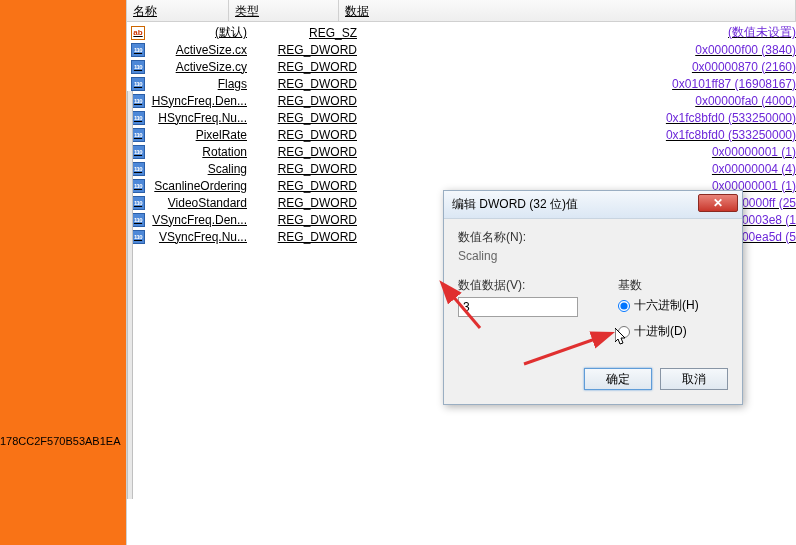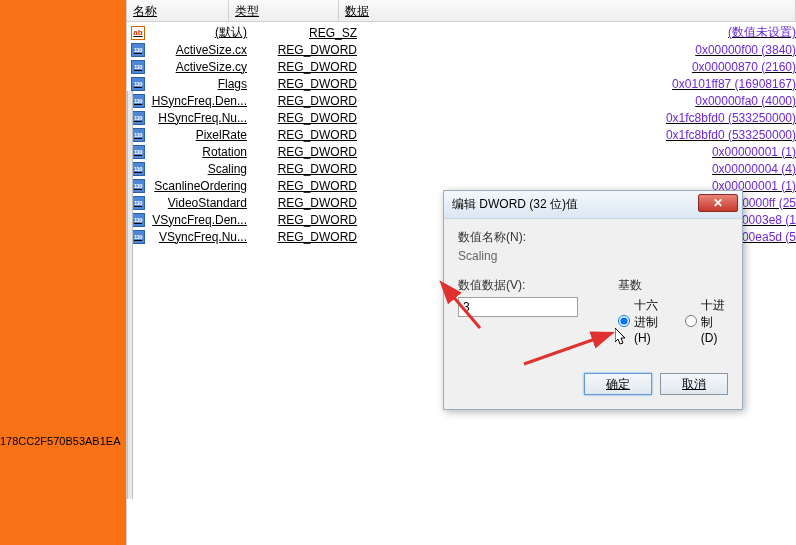--- a/index.html
+++ b/index.html
@@ -29,25 +29,25 @@
     .dialog-titlebar { height: 28px; background: linear-gradient(to bottom, #f4f8fc, #dbe7f4); display: flex; align-items: center; padding-left: 8px; position: relative; border-bottom: 1px solid #c8d4e0; }
     .dialog-title { color: #000; font-size: 12px; }
     .dialog-close { position: absolute; right: 4px; top: 3px; width: 40px; height: 18px; background: linear-gradient(to bottom, #e9847a, #c8372c); border: 1px solid #8b2a22; border-radius: 2px; display: flex; align-items: center; justify-content: center; color: #fff; font-size: 10px; font-weight: bold; cursor: pointer; }
     .dialog-body { padding: 10px 14px 14px 14px; }
     .dialog-label { color: #333; margin-bottom: 3px; }
     .dialog-value-name { color: #666; margin-bottom: 14px; }
     .dialog-row { display: flex; gap: 20px; }
     .dialog-col-left { flex: 1; }
     .dialog-col-right { width: 110px; }
     .dialog-input { width: 120px; height: 20px; border: 1px solid #a0a0a0; background: #fff; padding: 2px 4px; font-size: 12px; }
-    .radio-group { display: flex; flex-direction: row; gap: 16px; margin-top: 2px; }
+    .radio-group { display: flex; flex-direction: column; gap: 9px; margin-top: 2px; }
     .radio-item { display: flex; align-items: center; gap: 4px; }
     .radio-item input[type=radio] { width: 12px; height: 12px; }
     .dialog-buttons { display: flex; justify-content: flex-end; gap: 8px; margin-top: 28px; }
-    .dialog-button { width: 68px; height: 22px; border: 1px solid #8895a5; background: linear-gradient(to bottom, #f5f8fb, #e0e8f0); cursor: pointer; font-size: 12px; position: relative; text-decoration: underline; }
+    .dialog-button { width: 68px; height: 22px; border: 1px solid #8895a5; background: linear-gradient(to bottom, #f5f8fb, #e0e8f0); cursor: pointer; font-size: 12px; position: relative; }
     .dialog-button.primary { border: 1px solid #5f9cd8; box-shadow: 0 0 2px #5f9cd8; }
     
     .arrow { position: absolute; pointer-events: none; }
     .arrow svg { overflow: visible; }
     .cursor-img { position: absolute; width: 14px; height: 20px; pointer-events: none; }
     .border-outer { position: absolute; top: 0; right: 0; width: 5px; height: 100%; background: repeating-linear-gradient(0deg, #d0d0d0, #d0d0d0 1px, #e8e8e8 1px, #e8e8e8 2px); }
     .top-border { position: absolute; top: 0; left: 0; right: 0; height: 6px; border-bottom: 1px solid #d8d8d8; }
   </style>
 </head>
 <body>

